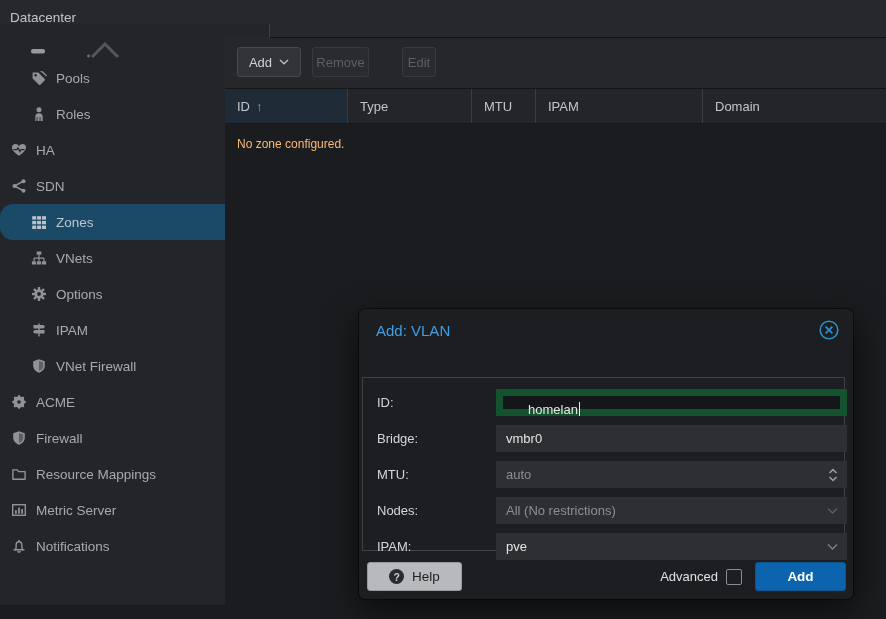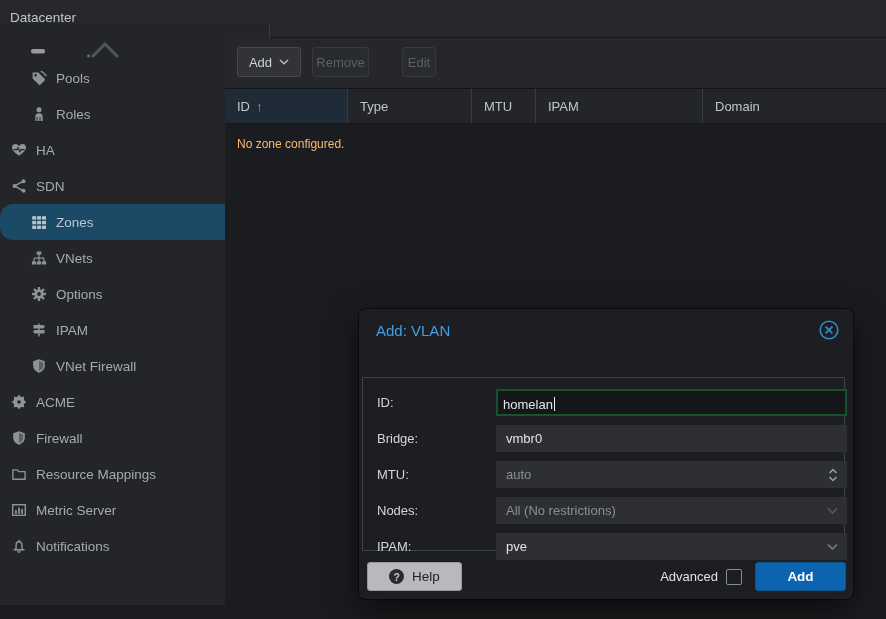--- a/index.html
+++ b/index.html
@@ -45,21 +45,21 @@
   .sort-arrow { color:#9aa0a5; font-size:13px; }
   .empty-text { position:absolute; left:12px; top:99px; color:#fdba74; font-size:12px; }
 
   
   .dialog { position:absolute; left:359px; top:309px; width:494px; height:290px; background:#1d1e21; border-radius:6px; box-shadow:0 10px 34px rgba(0,0,0,.62), 0 0 0 1px rgba(0,0,0,.45); }
   .dlg-title { position:absolute; left:17px; top:13px; font-size:15px; color:#3f9fe8; }
   .dlg-close { position:absolute; right:13px; top:10px; width:22px; height:22px; cursor:pointer; display:flex; }
   .dlg-body { position:absolute; left:3px; right:8px; top:44px; height:174px; border:1px solid #3e4145;margin-top:24px; }
   .frow-label { position:absolute; left:14px; width:110px; height:27px; line-height:27px; color:#d4d6d9; font-size:13px; }
   .field { position:absolute; left:133px; width:351px; height:27px; background:#2e2f32; color:#e3e5e7; font-size:13px; line-height:27px; padding-left:10px; }
-  .field.focused { background:#151619; border:2px solid #14532d; padding-left:5px; }
+  .field.focused { background:#151619; border:7px solid #14532d; padding-left:25px; }
   .field.disabled { color:#8b8f94; }
   .caret-bar { display:inline-block; width:1.5px; height:14px; background:#e9ebed; vertical-align:-2px; margin-left:1px; }
   .field-trigger { position:absolute; right:9px; top:50%; transform:translateY(-50%); display:inline-flex; }
   .r0 { top:11px; } .r1 { top:47px; } .r2 { top:83px; } .r3 { top:119px; } .r4 { top:155px; }
 
   .dlg-footer { position:absolute; left:3px; right:3px; top:242px; height:48px; display:flex; align-items:center; }
   .help-btn { position:absolute; left:5px; top:11px; width:95px; height:29px; background:#b7b9bc; border:1px solid #97999c; border-radius:3px; color:#1e2022; font-size:13.5px; display:flex; align-items:center; justify-content:center; gap:8px; cursor:pointer; font-family:inherit; }
   .qmark { width:15px; height:15px; border-radius:50%; background:#2a2b2e; color:#c9cbce; font-size:10.5px; font-weight:bold; display:inline-flex; align-items:center; justify-content:center; }
   .footer-right { position:absolute; right:4px; top:11px; height:29px; display:flex; align-items:center; }
   .adv-label { color:#e0e2e4; font-size:13px; margin-right:8px; cursor:pointer; }

